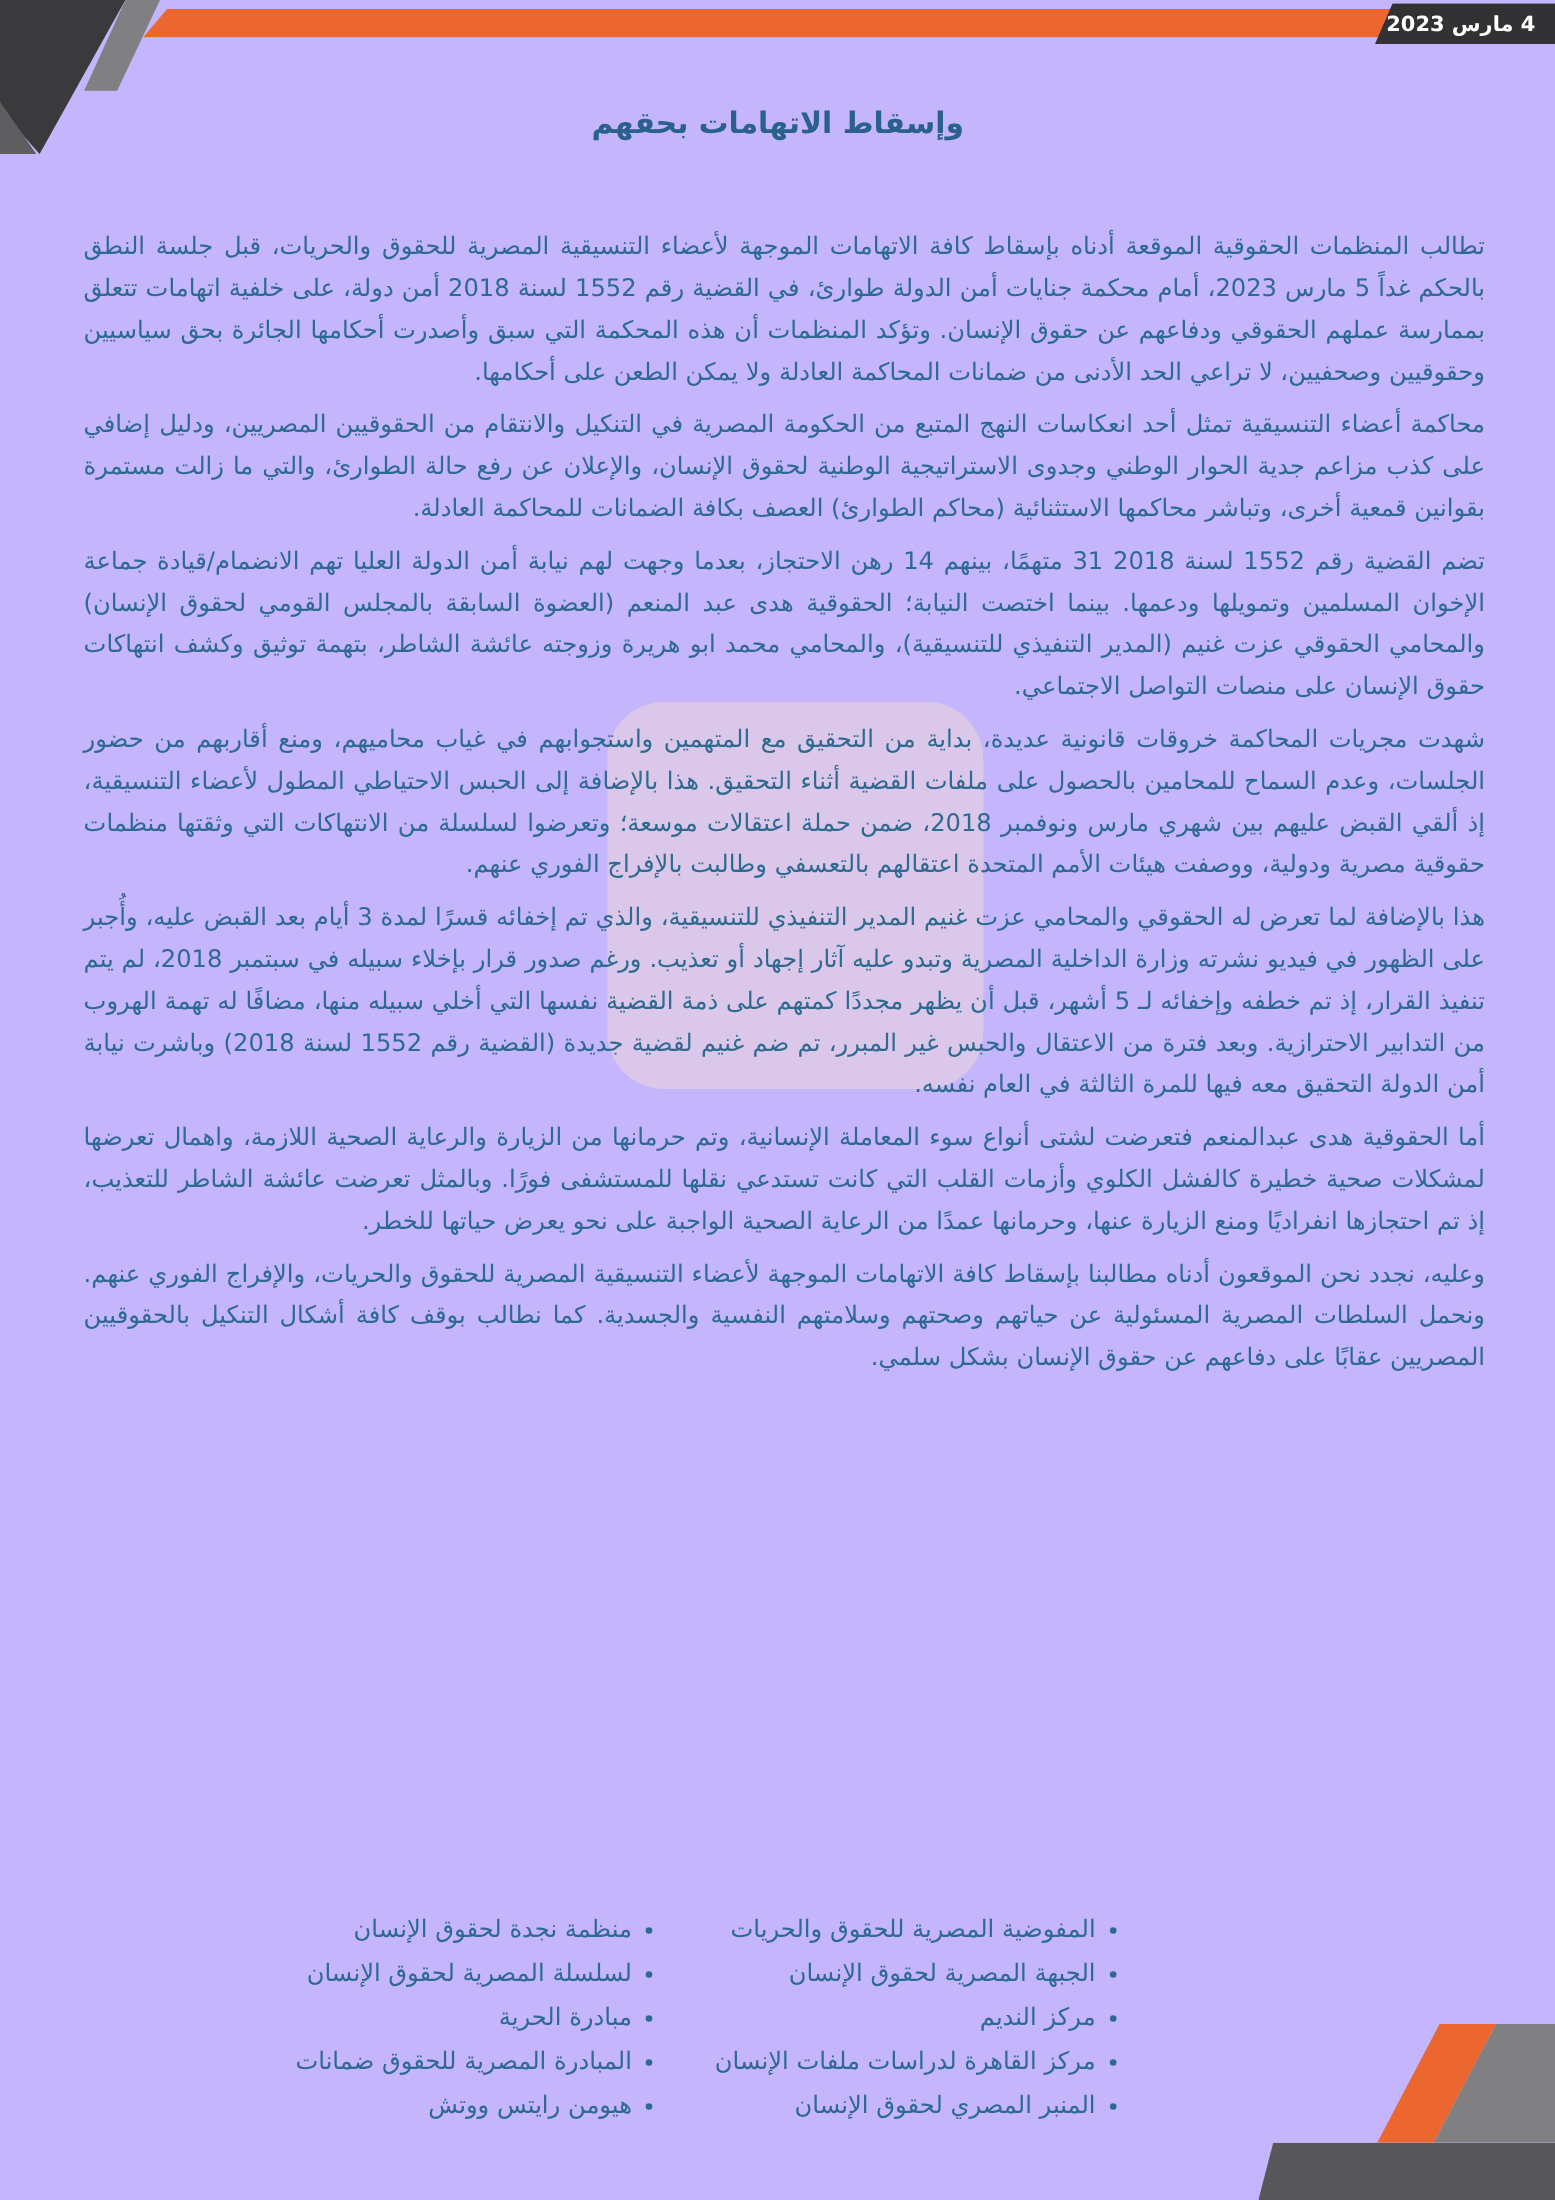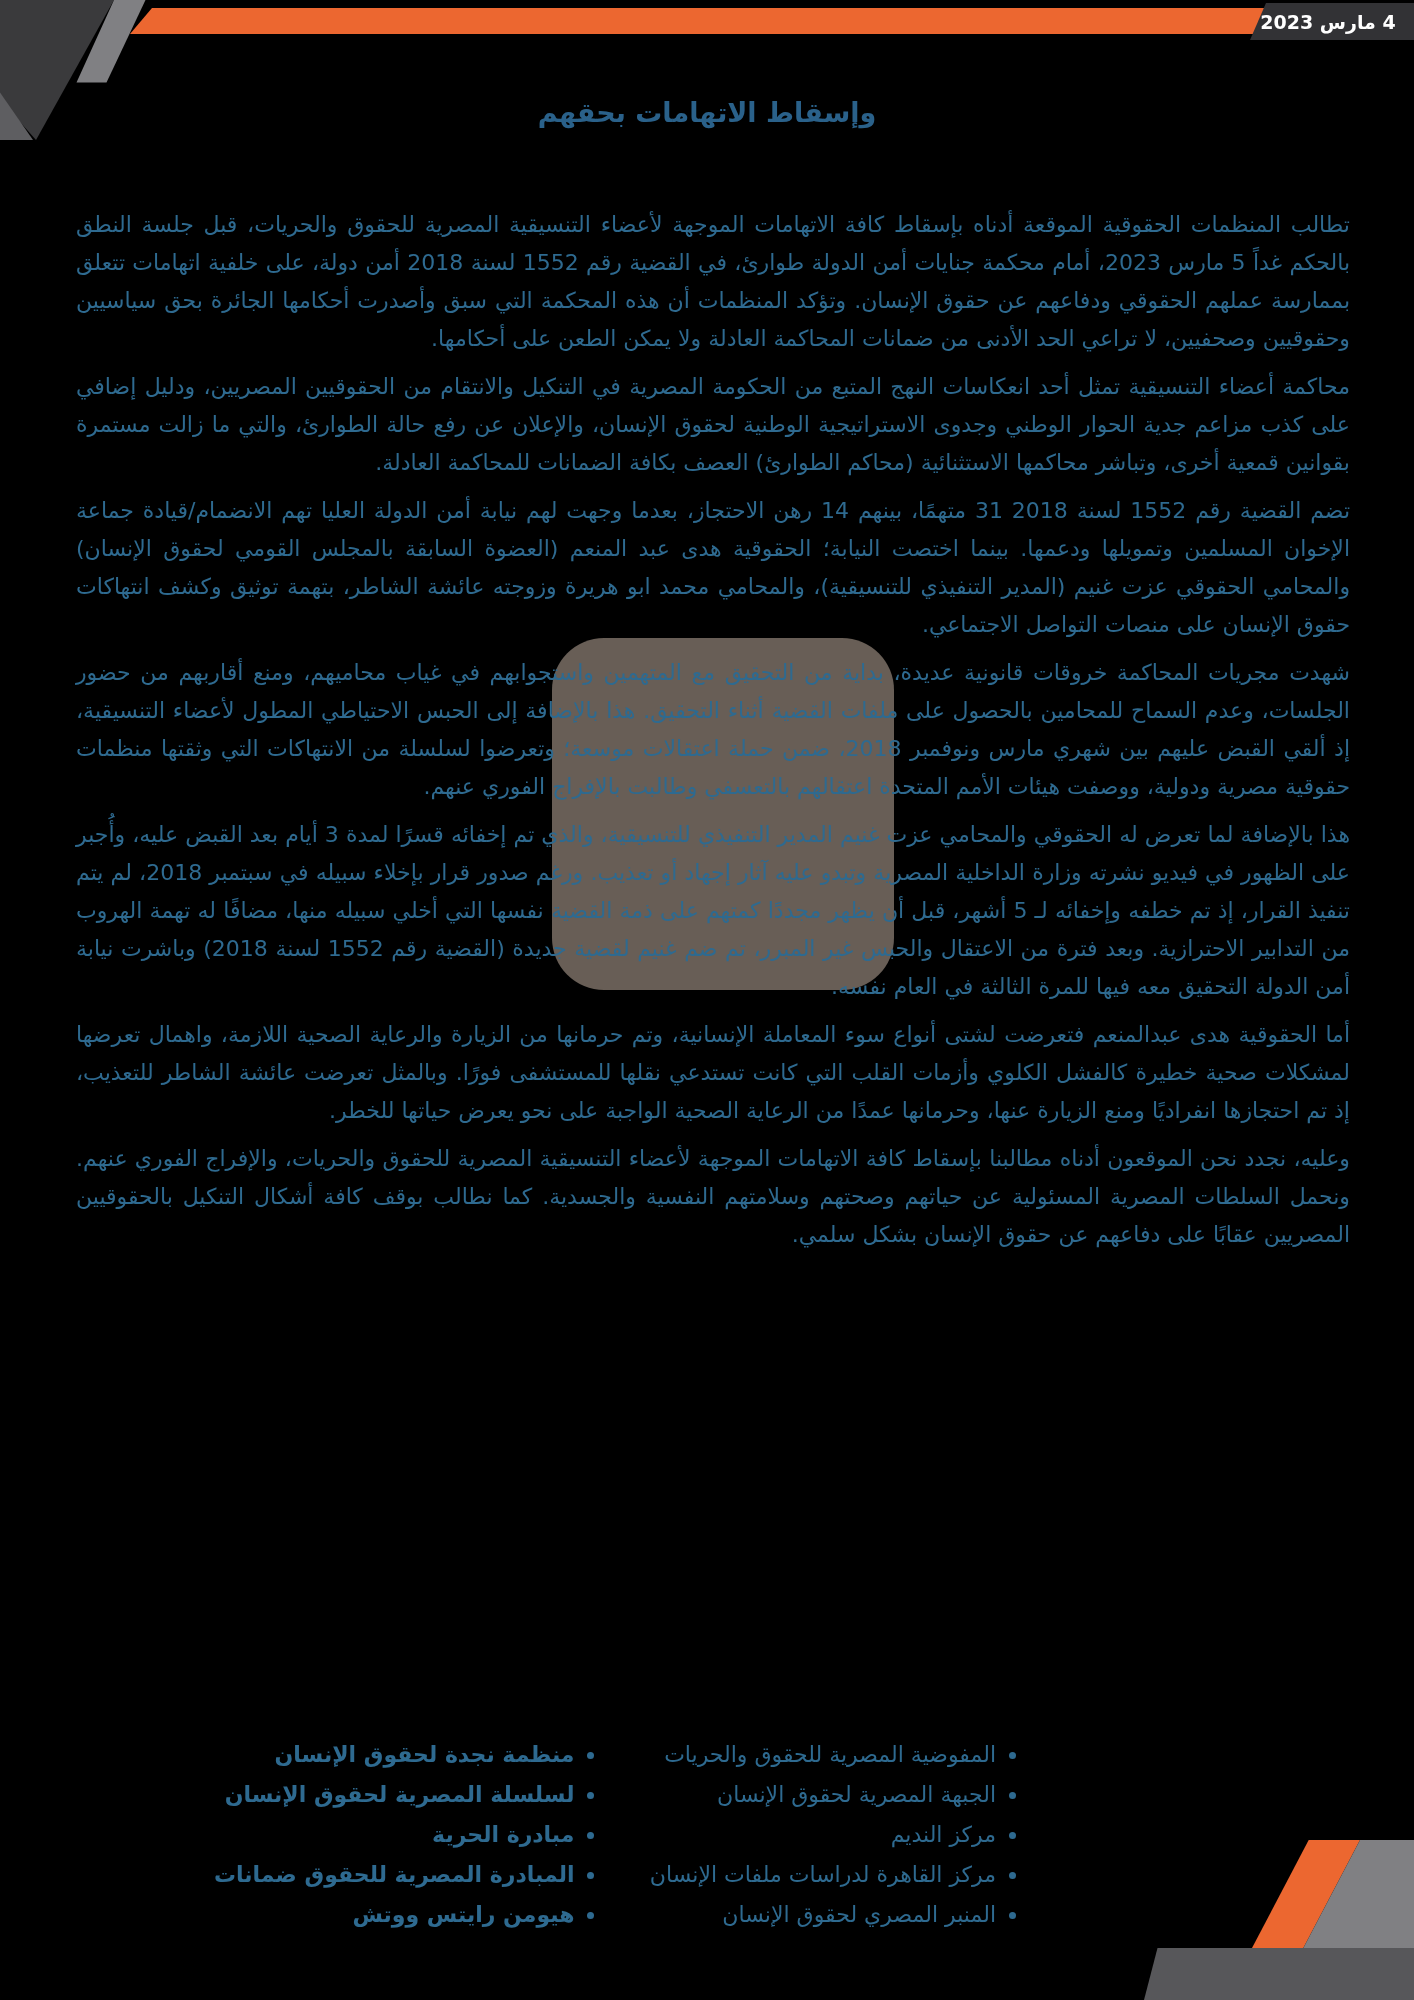--- a/index.html
+++ b/index.html
@@ -1,19 +1,19 @@
 <!DOCTYPE html>
 <html lang="ar"><head>
 <meta charset="utf-8">
 <style>
   html,body{margin:0;padding:0;background:#ffffff;}
   .page{
     position:relative;
     width:1414px;height:2000px;
-    background:#000000;
+    background:#c4b5fd;
     overflow:hidden;
     direction:rtl;
     font-family:"DejaVu Sans",sans-serif;
   }
 
   
   .tl-deco{position:absolute;top:0;left:0;width:150px;height:140px;}
   .tl-dark{position:absolute;top:0;left:0;width:100%;height:100%;background:#3A3A3C;
     clip-path:polygon(0 0,76% 0,24% 100%,0 71%);}
   .tl-stripe{position:absolute;top:0;left:0;width:100%;height:100%;background:#808083;
@@ -41,21 +41,21 @@
   
   .content{position:absolute;top:206px;left:64px;right:64px;height:1516px;overflow:hidden;z-index:1;
     color:#2E6A90;font-size:22px;line-height:38px;text-align:justify;}
   .content p{margin:0 0 10px 12px;}
 
   
   .signatures{position:absolute;top:1738px;right:392px;left:64px;z-index:1;
     display:flex;color:#2E6A90;font-size:22px;}
   .sig-col{box-sizing:border-box;}
   .sig-col.right{width:44%;}
-  .sig-col.left{width:56%;font-weight:bold;}
+  .sig-col.left{width:56%;}
   .signatures ul{list-style:disc;margin:0;padding:0 26px 0 0;}
   .signatures li{margin-bottom:6px;line-height:34px;}
 
   
   .br-deco{position:absolute;bottom:0;right:0;width:270px;height:160px;}
   .br-orange{position:absolute;inset:0;background:#EC6730;
     clip-path:polygon(61% 0,80% 0,59% 67.5%,40% 67.5%);}
   .br-gray{position:absolute;inset:0;background:#808083;
     clip-path:polygon(80% 0,100% 0,100% 67.5%,59% 67.5%);}
   .br-strip{position:absolute;inset:0;background:#57575A;

